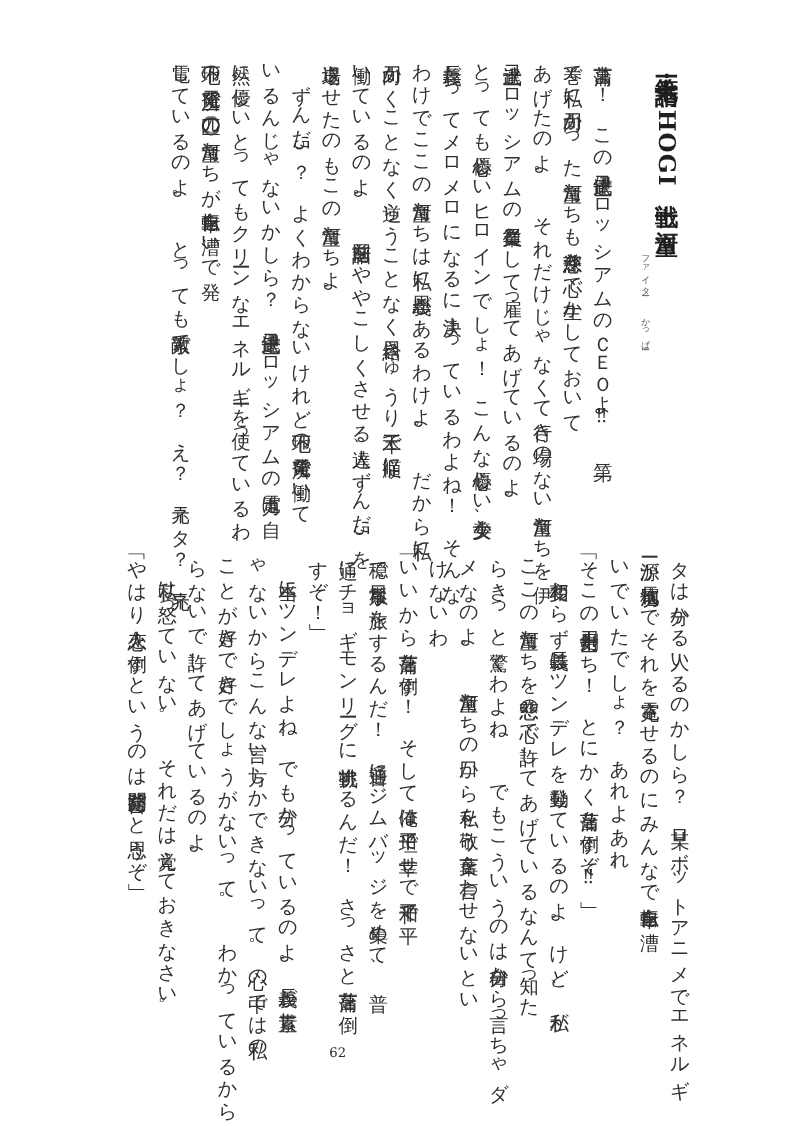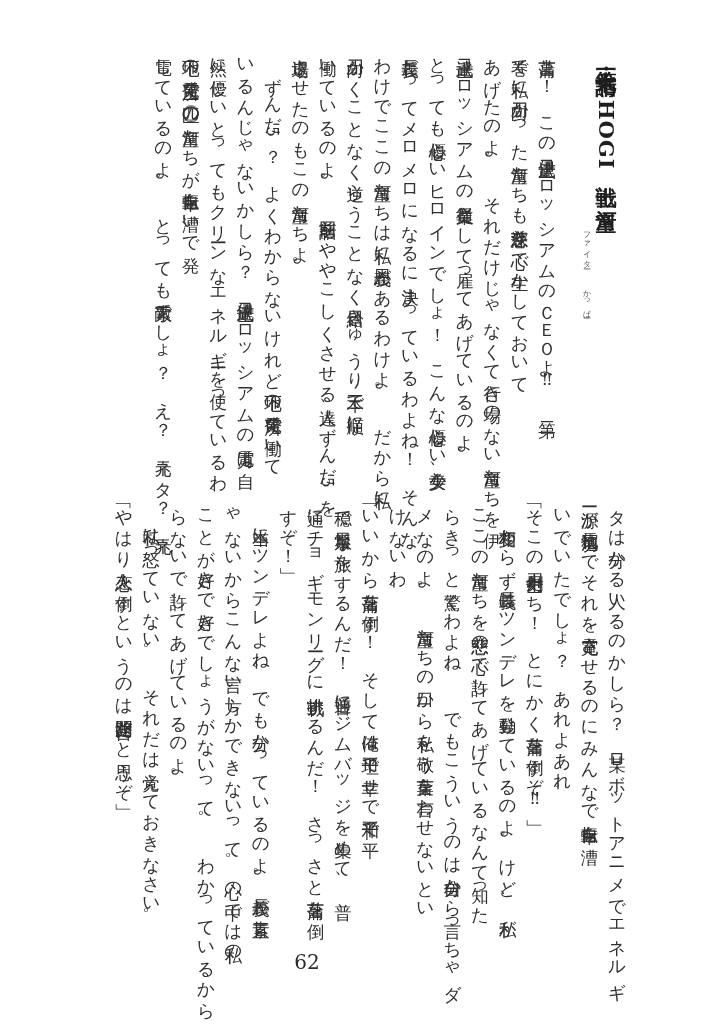--- a/index.html
+++ b/index.html
@@ -66,21 +66,21 @@
       white-space: nowrap;
     }
     .ruby-fighter { left: -20px; top: 172px; }
     .ruby-kappa { left: -20px; top: 230px; }
     .page-number {
       position: absolute;
       left: 0;
       width: 614px;
       top: 950px;
       text-align: center;
-      font-size: 20px;
+      font-size: 12px;
       color: #2a2a2a;
     }
   </style>
 </head>
 <body>
 
 <div class="page">
 
   <div class="title">
     <span>第十七・一話　CHOGI戦士　河童</span>

